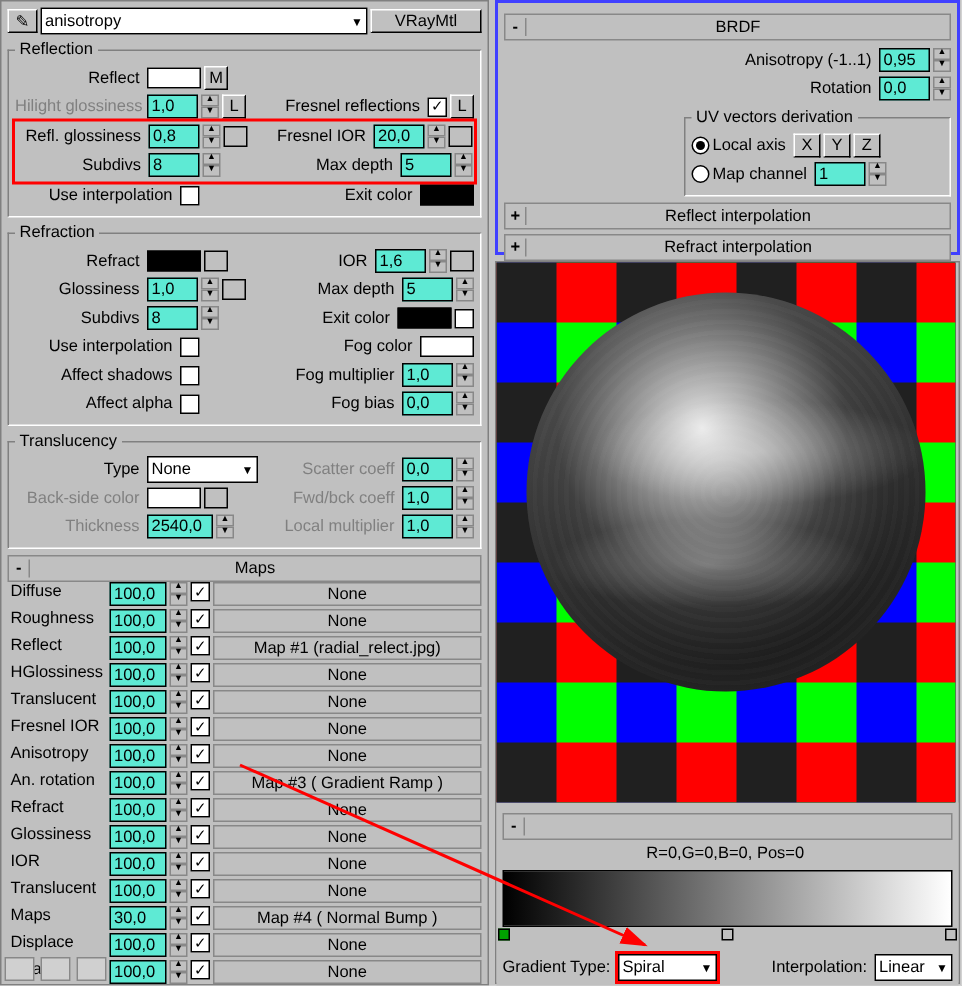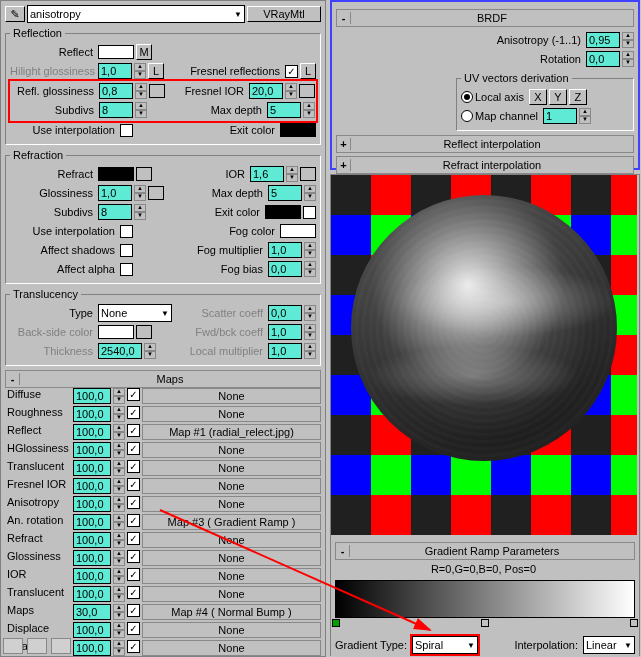--- a/index.html
+++ b/index.html
@@ -474,21 +474,20 @@
 <div class="panel right-bot">
   <div class="sphere-area">
     <div class="checker"></div>
     <div class="sphere">
       <div class="streaks"></div>
     </div>
   </div>
   <div class="grad-panel">
     <div class="rollup-hdr">
       <span class="pm">-</span>
-      <span class="ttl">Gradient Ramp Parameters</span>
     </div>
     <div class="row" style="justify-content:center">
       <span class="lbl">R=0,G=0,B=0, Pos=0</span>
     </div>
     <div class="grad-bar">
       <div class="grad-stops" id="grad-stops">
           <div class="stop" style="left: 0%; background: rgb(0, 160, 0);"></div>
           <div class="stop" style="left: 50%; background: rgb(192, 192, 192);"></div>
           <div class="stop" style="left: 100%; background: rgb(192, 192, 192);"></div>
         </div>

